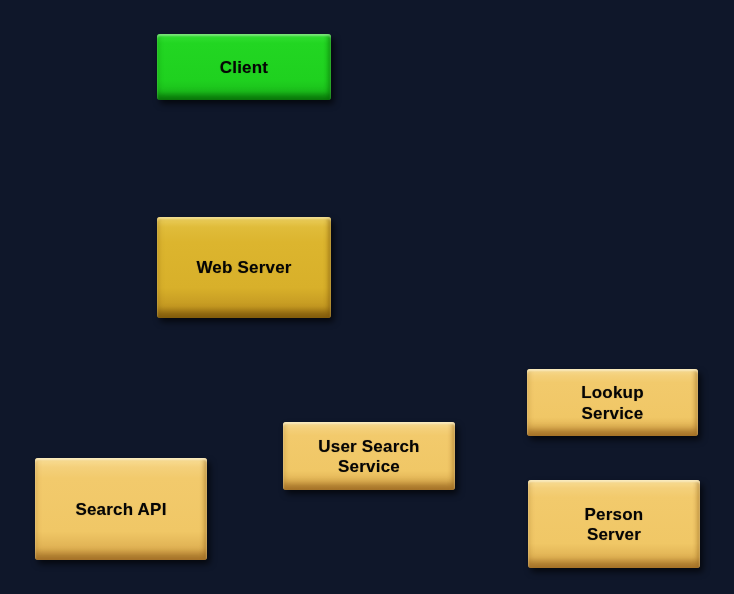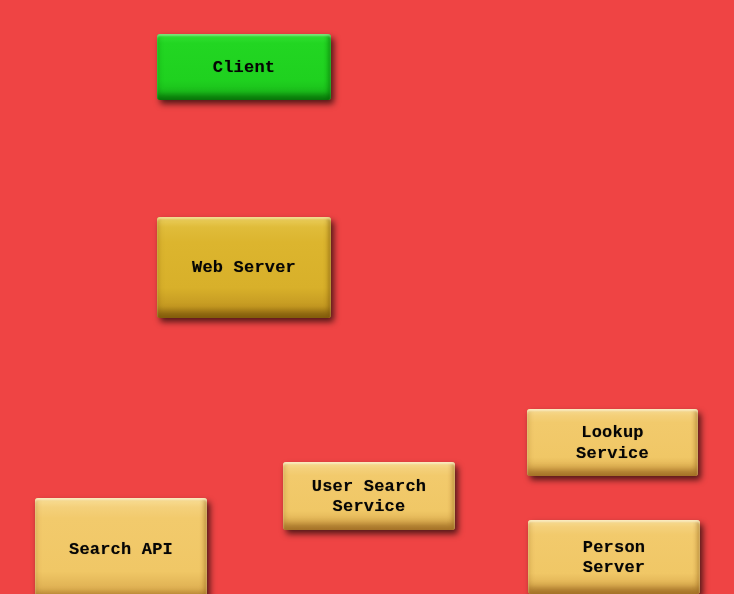--- a/index.html
+++ b/index.html
@@ -4,23 +4,23 @@
 <style>
   html, body {
     margin: 0;
     padding: 0;
     background: #000000;
   }
   .canvas {
     position: relative;
     width: 734px;
     height: 594px;
-    background: #ef4444;
+    background: #0f172a;
     overflow: hidden;
-    font-family: Liberation Mono, monospace;
+    font-family: Liberation Sans, sans-serif;
   }
   .node {
     position: absolute;
     display: flex;
     align-items: center;
     justify-content: center;
     text-align: center;
     border-radius: 3px;
     box-shadow: 3px 4px 6px rgba(0,0,0,0.65);
   }
@@ -37,21 +37,20 @@
   
   .node-tan {
     background: linear-gradient(180deg,
       #fae099 0%, #f4d07b 9%, #f2ca6c 20%,
       #f0c766 72%, #e0b254 88%, #c79541 100%);
     box-shadow:
       inset 0 2px 2px rgba(255,245,210,0.75),
       inset -3px 0 4px rgba(150,100,30,0.35),
       inset 0 -7px 6px rgba(130,80,15,0.45),
       3px 4px 6px rgba(0,0,0,0.65);
-    margin-top: 40px;
   }
   
   .node-gold {
     background: linear-gradient(180deg,
       #ecd060 0%, #e0bc3a 10%, #dcb52e 25%,
       #d8b02a 70%, #c59a22 88%, #a67c16 100%);
     box-shadow:
       inset 0 2px 2px rgba(255,240,180,0.65),
       inset -3px 0 4px rgba(120,80,10,0.35),
       inset 0 -7px 6px rgba(100,65,5,0.5),
@@ -67,21 +66,21 @@
       inset -3px 0 4px rgba(0,90,0,0.35),
       inset 0 -6px 6px rgba(0,80,0,0.45),
       3px 4px 6px rgba(0,0,0,0.65);
   }
   
   .pos-client        { left: 157px; top: 34px;  width: 174px; height: 66px; }
   .pos-web-server    { left: 157px; top: 217px; width: 174px; height: 101px; }
   .pos-search-api    { left: 35px;  top: 458px; width: 172px; height: 102px; }
   .pos-user-graph    { left: 283px; top: 422px; width: 172px; height: 68px; }
   .pos-lookup        { left: 527px; top: 369px; width: 171px; height: 67px; }
-  .pos-person-server { left: 528px; top: 480px; width: 172px; height: 74px; }
+  .pos-person-server { left: 528px; top: 480px; width: 172px; height: 88px; }
 </style>
 </head>
 <body>
 
 <div class="canvas">
 
   <div class="node node-green pos-client">
     <div class="label">Client</div>
   </div>
 

